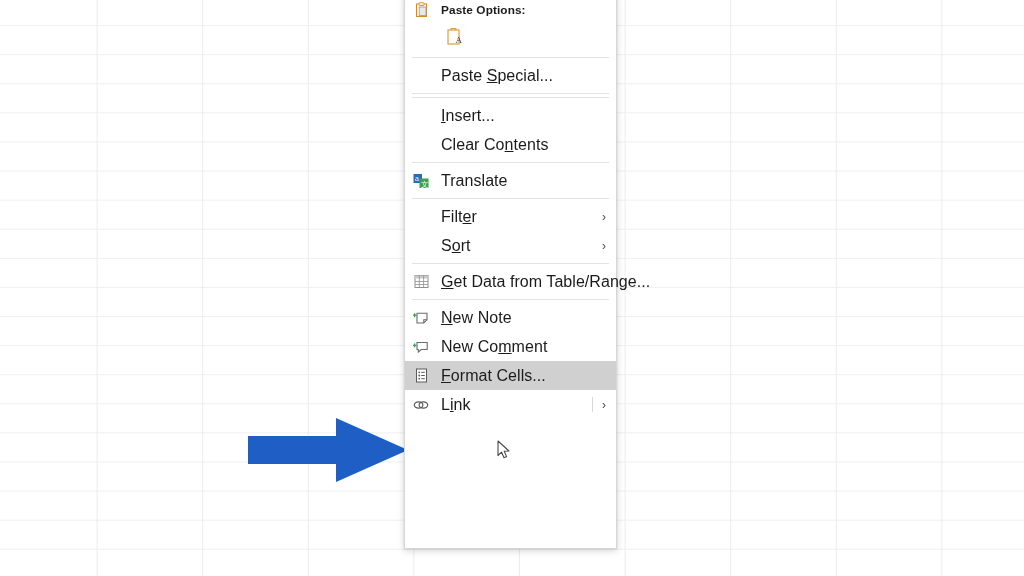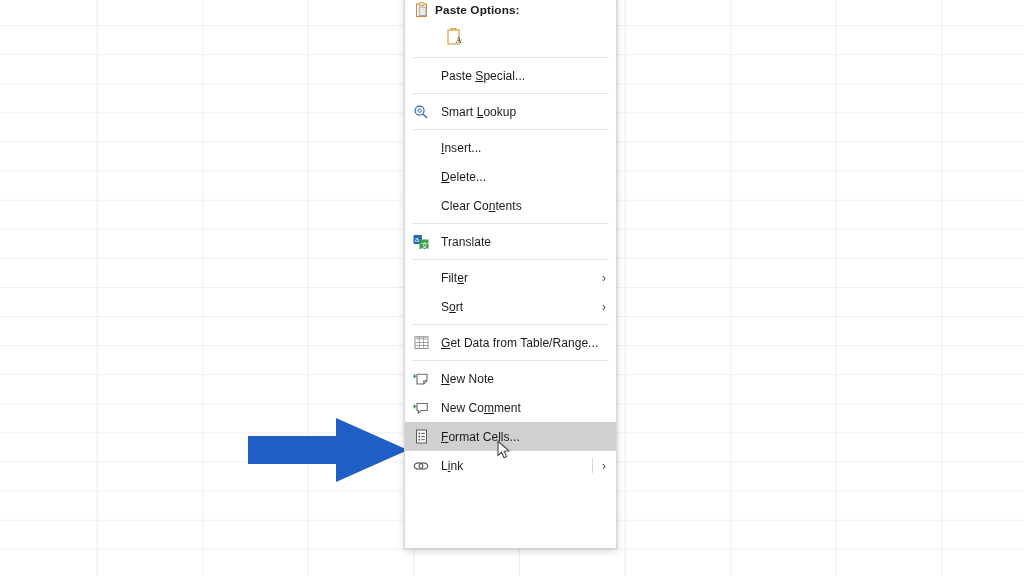--- a/index.html
+++ b/index.html
@@ -57,21 +57,21 @@
 
   .paste-header {
     display: flex;
     align-items: center;
     height: 24px;
     padding-left: 6px;
     font-weight: bold;
     font-size: 11.8px;
     color: #1b1b1b;
   }
-  .paste-header .label { margin-left: 4px; letter-spacing: .1px; }
+  .paste-header .label { margin-left: 10px; letter-spacing: .1px; }
 
   .paste-gallery {
     display: flex;
     align-items: center;
     height: 32px;
     padding-left: 38px;
   }
   .paste-thumb {
     width: 24px; height: 24px;
     display: flex; align-items: center; justify-content: center;
@@ -88,21 +88,21 @@
     white-space: nowrap;
     cursor: default;
   }
   .mi .ic {
     width: 20px; height: 20px;
     flex: 0 0 20px;
     display: flex; align-items: center; justify-content: center;
     margin-right: 10px;
   }
   .mi .txt {
-    font-size: 12px;
+    font-size: 16px;
     color: #1b1b1b;
     letter-spacing: .05px;
   }
   .mi .txt u { text-decoration: underline; text-underline-offset: 1px; }
   .mi.selected { background: #d0d0d0; }
   .mi .chev {
     margin-left: auto;
     color: #4a4a4a;
     font-size: 12px;
     line-height: 1;
@@ -167,42 +167,28 @@
 
   <div class="sep"></div>
 
   <div class="mi">
     <span class="ic"></span>
     <span class="txt">Paste <u>S</u>pecial...</span>
   </div>
 
   <div class="sep"></div>
 
-  <div class="mi">
-    <span class="ic">
-      <svg width="16" height="16" viewBox="0 0 16 16">
-        <circle cx="6.6" cy="6.6" r="4.5" fill="none" stroke="#2b6cb8" stroke-width="1.2"></circle>
-        <circle cx="6.6" cy="6.6" r="1.7" fill="none" stroke="#2b6cb8" stroke-width="1"></circle>
-        <line x1="10" y1="10" x2="14" y2="14" stroke="#2b6cb8" stroke-width="1.5"></line>
-      </svg>
-    </span>
-    <span class="txt">Smart <u>L</u>ookup</span>
-  </div>
 
   <div class="sep"></div>
 
   <div class="mi">
     <span class="ic"></span>
     <span class="txt"><u>I</u>nsert...</span>
   </div>
 
-  <div class="mi">
-    <span class="ic"></span>
-    <span class="txt"><u>D</u>elete...</span>
-  </div>
 
   <div class="mi">
     <span class="ic"></span>
     <span class="txt">Clear Co<u>n</u>tents</span>
   </div>
 
   <div class="sep"></div>
 
   <div class="mi">
     <span class="ic">

